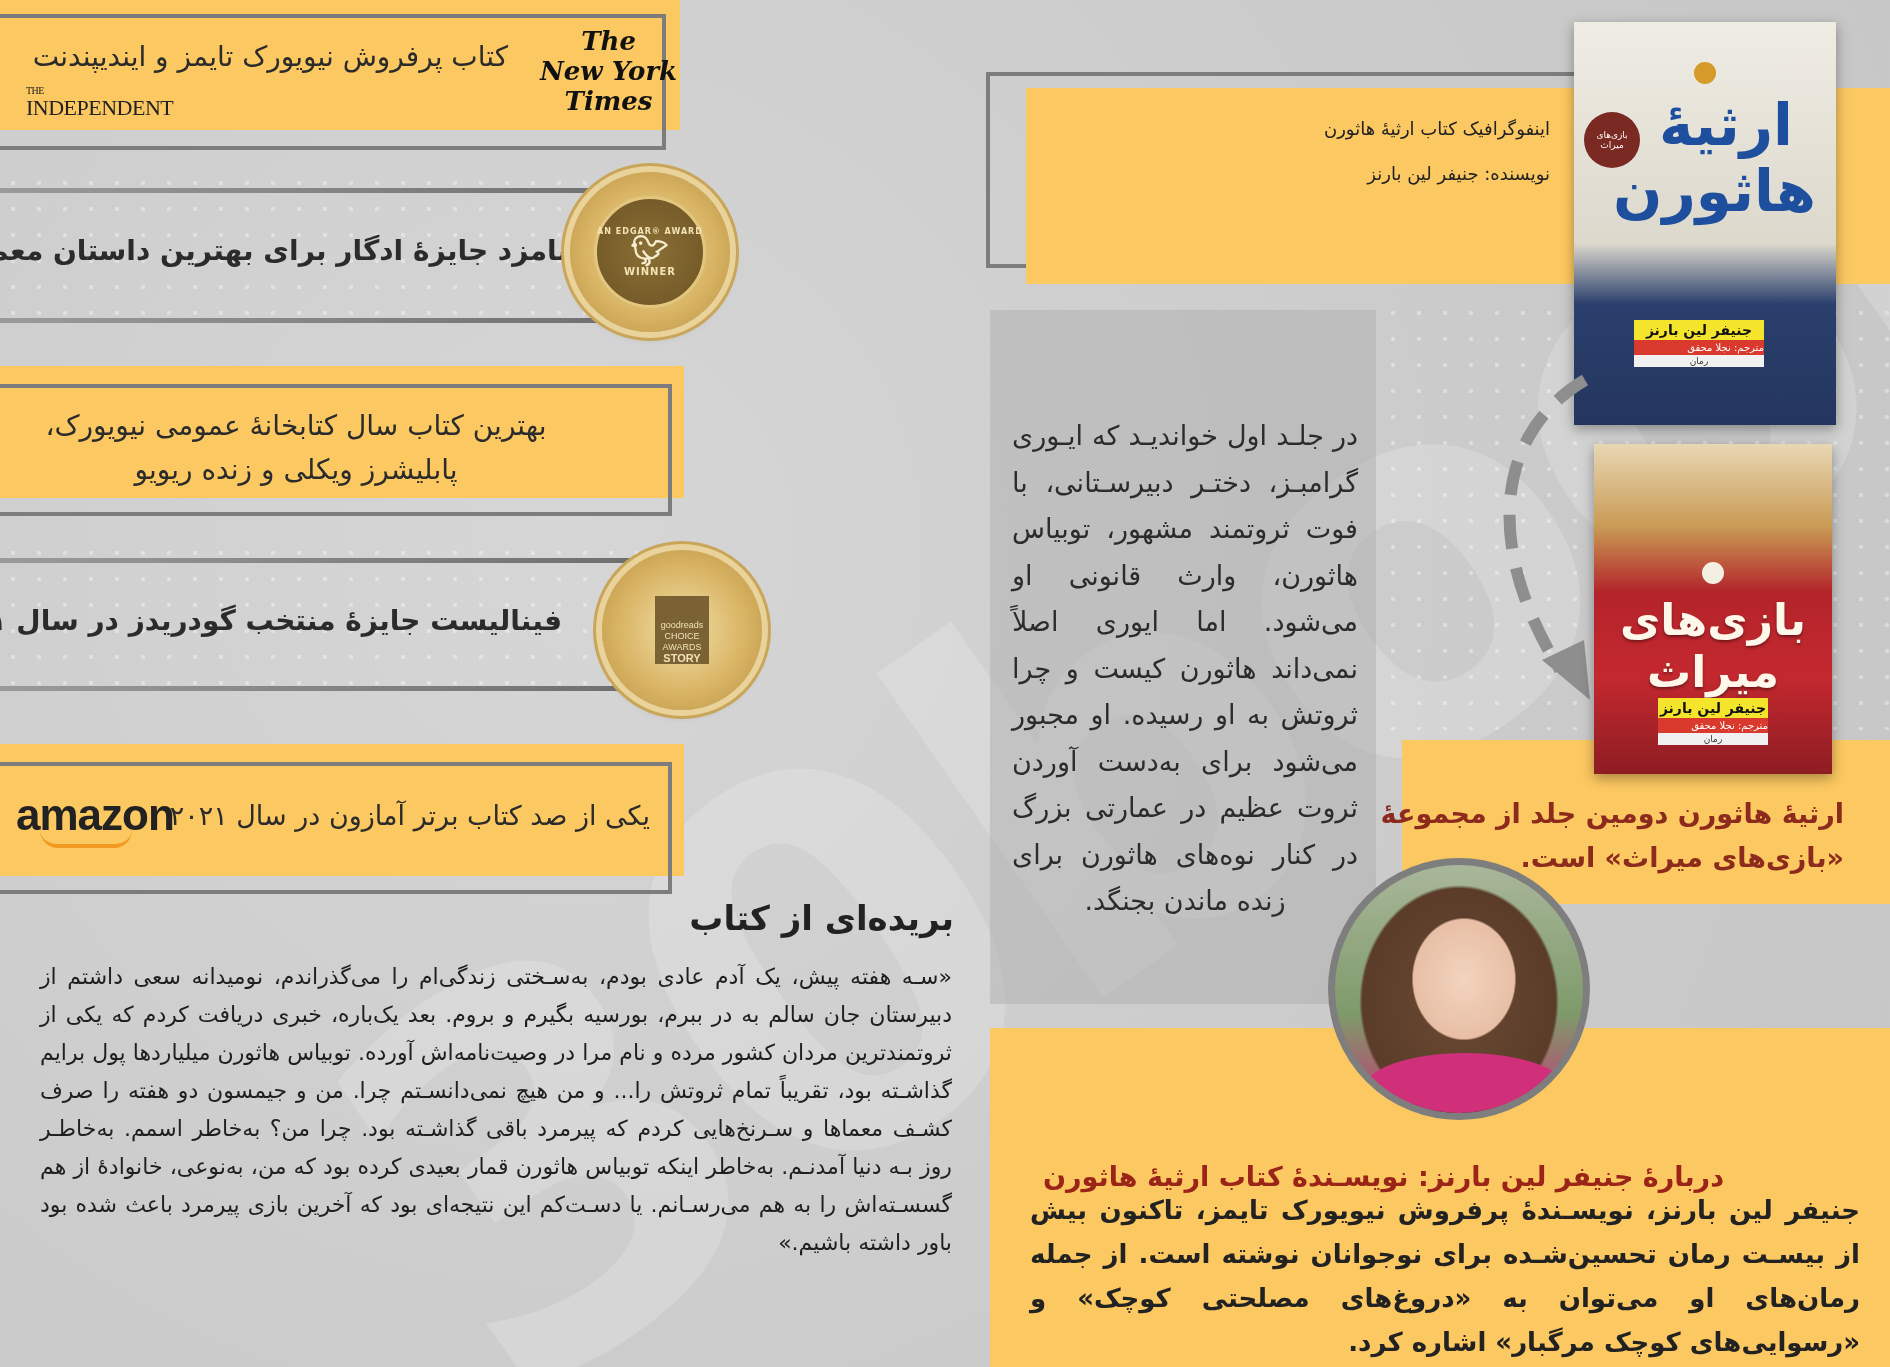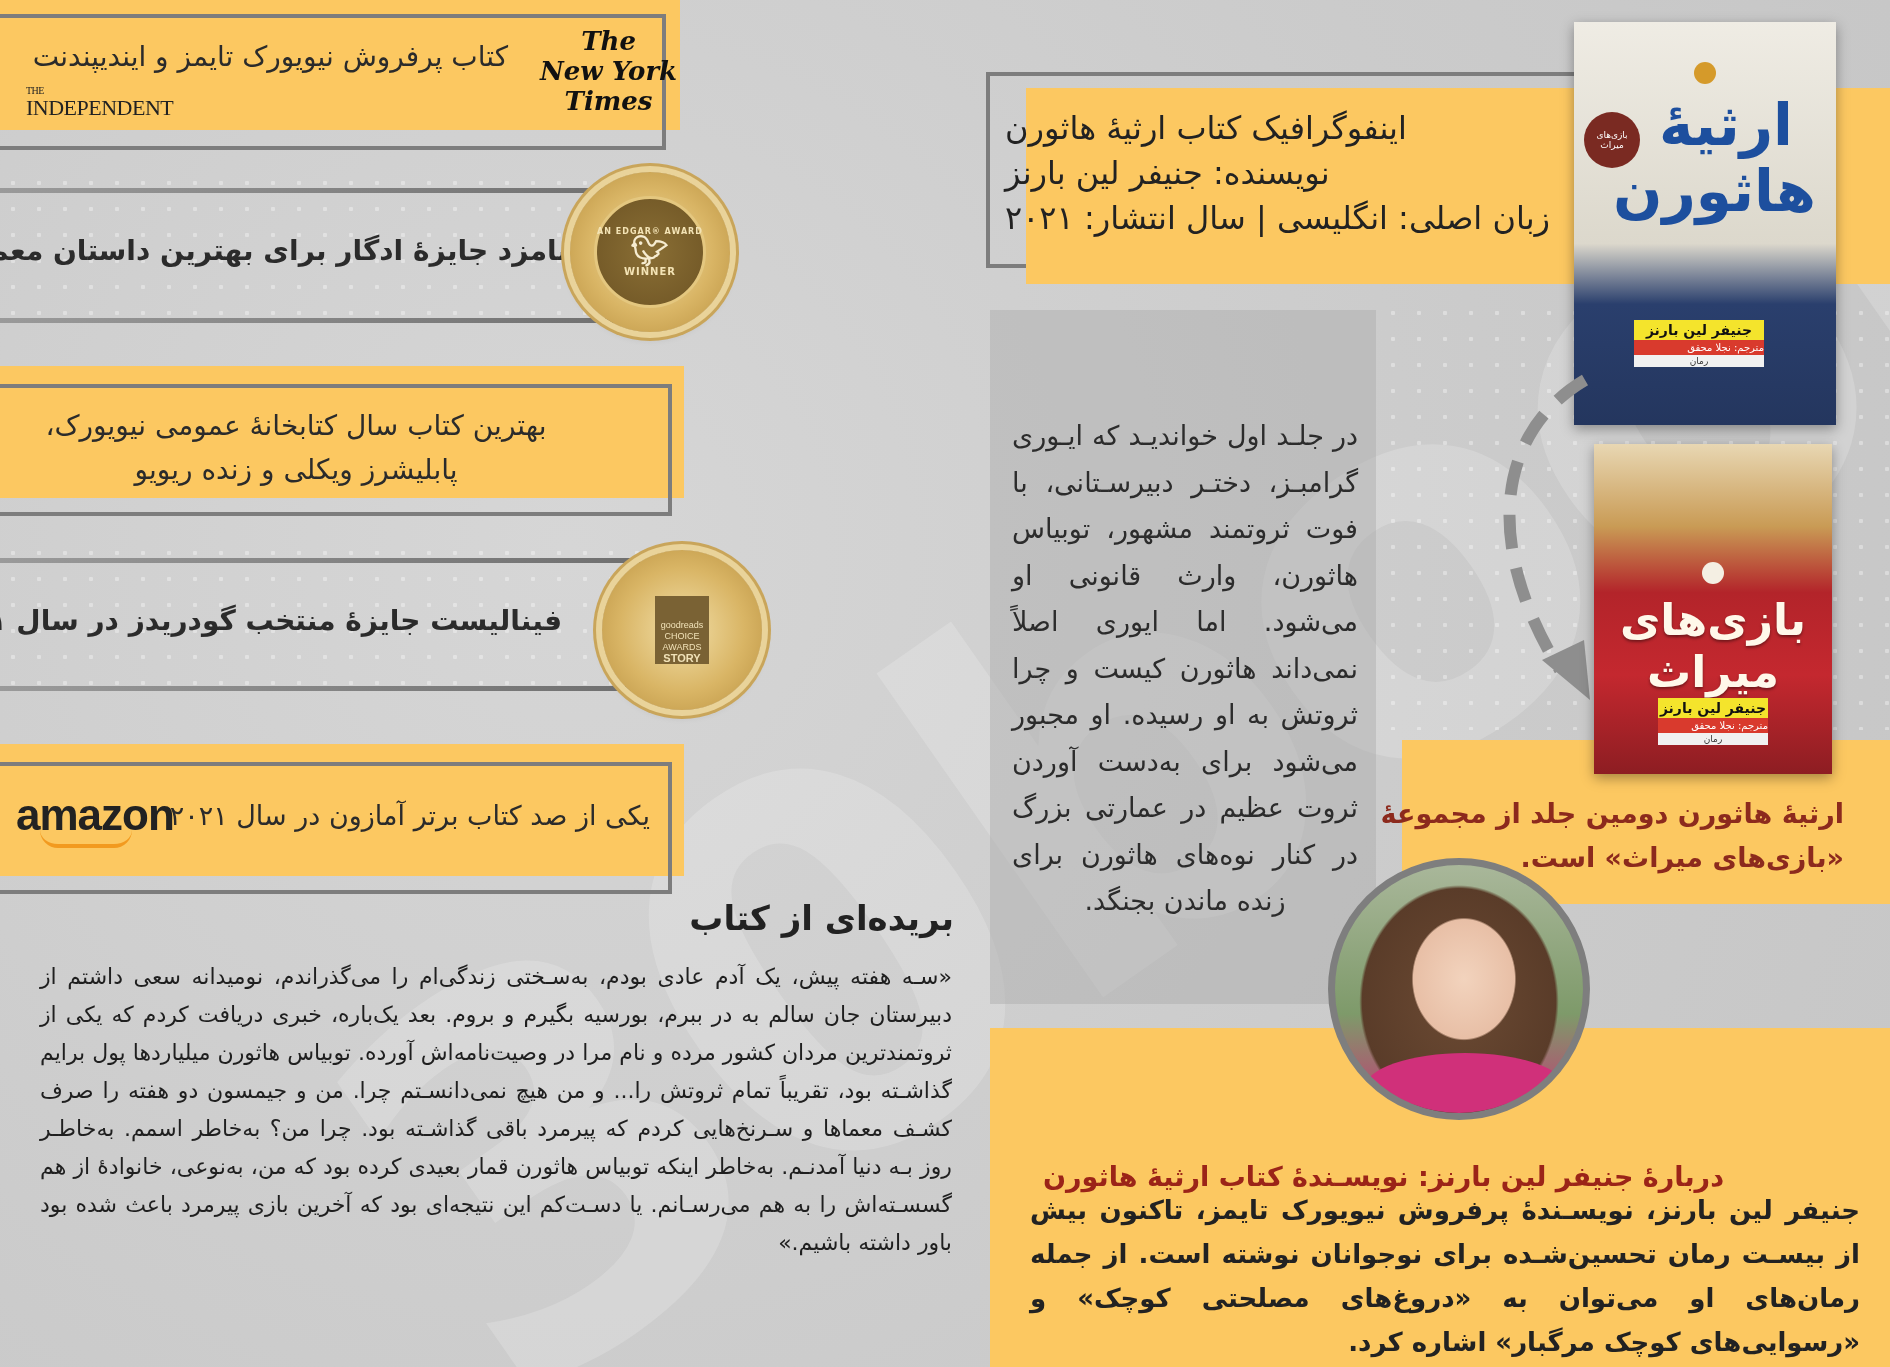--- a/index.html
+++ b/index.html
@@ -97,21 +97,21 @@
   }
   .excerpt-body {
     position: absolute; left: 40px; top: 958px; width: 912px;
     font-size: 22px; line-height: 38px; text-align: justify; text-align-last: right;
     color: #1f1f1f;
   }
 
   
   .info-text {
     position: absolute; right: 340px; top: 106px;
-    font-size: 32px; line-height: 45px; color: #222; text-align: left;
+    font-size: 18px; line-height: 45px; color: #222; text-align: right;
   }
   .gray-panel { position: absolute; left: 990px; top: 310px; width: 386px; height: 694px; background: rgba(170,170,170,0.45); }
   .summary {
     position: absolute; left: 1012px; top: 413px; width: 346px;
     font-size: 27px; line-height: 46.5px; text-align: justify; text-align-last: center;
     color: #2c2c2c; letter-spacing: 1px;
   }
   .cover {
     position: absolute; box-shadow: 0 4px 12px rgba(0,0,0,0.35);
     overflow: hidden;
@@ -223,21 +223,20 @@
   <div class="amazon-smile" style="left:40px;top:830px;"></div>
 
   <div class="excerpt-title rtl">بریده‌ای از کتاب</div>
   <div class="excerpt-body rtl">«سـه هفته پیش، یک آدم عادی بودم، به‌سـختی زندگی‌ام را می‌گذراندم، نومیدانه سعی داشتم از دبیرستان جان سالم به در ببرم، بورسیه بگیرم و بروم. بعد یک‌باره، خبری دریافت کردم که یکی از ثروتمندترین مردان کشور مرده و نام مرا در وصیت‌نامه‌اش آورده. توبیاس هاثورن میلیاردها پول برایم گذاشـته بود، تقریباً تمام ثروتش را... و من هیچ نمی‌دانسـتم چرا. من و جیمسون دو هفته را صرف کشـف معماها و سـرنخ‌هایی کردم که پیرمرد باقی گذاشـته بود. چرا من؟ به‌خاطر اسمم. به‌خاطـر روز بـه دنیا آمدنـم. به‌خاطر اینکه توبیاس هاثورن قمار بعیدی کرده بود که من، به‌نوعی، خانوادهٔ از هم گسسـته‌اش را به هم می‌رسـانم. یا دسـت‌کم این نتیجه‌ای بود که آخرین بازی پیرمرد باعث شده بود باور داشته باشیم.»</div>
 
   <div class="frame" style="left:986px;top:72px;width:630px;height:196px;border-right:none;"></div>
   <div class="yellow" style="position:absolute;left:1026px;top:88px;width:864px;height:196px;"></div>
   <div class="info-text rtl">
     <div>اینفوگرافیک کتاب ارثیهٔ هاثورن</div>
     <div>نویسنده: جنیفر لین بارنز</div>
-    <div>زبان اصلی: انگلیسی | سال انتشار: ۲۰۲۱</div>
   </div>
 
   <div class="cover cover1">
     <div class="cv-logo" style="left:120px;top:40px;"></div>
     <div style="position:absolute;left:10px;top:90px;width:56px;height:56px;border-radius:50%;background:#7a2a22;color:#fff;font-size:9px;text-align:center;display:flex;align-items:center;justify-content:center;">بازی‌های میراث</div>
     <div class="title rtl">
       <div>ارثیهٔ</div>
       <div>هاثورن</div>
     </div>
     <div class="author-box rtl">

